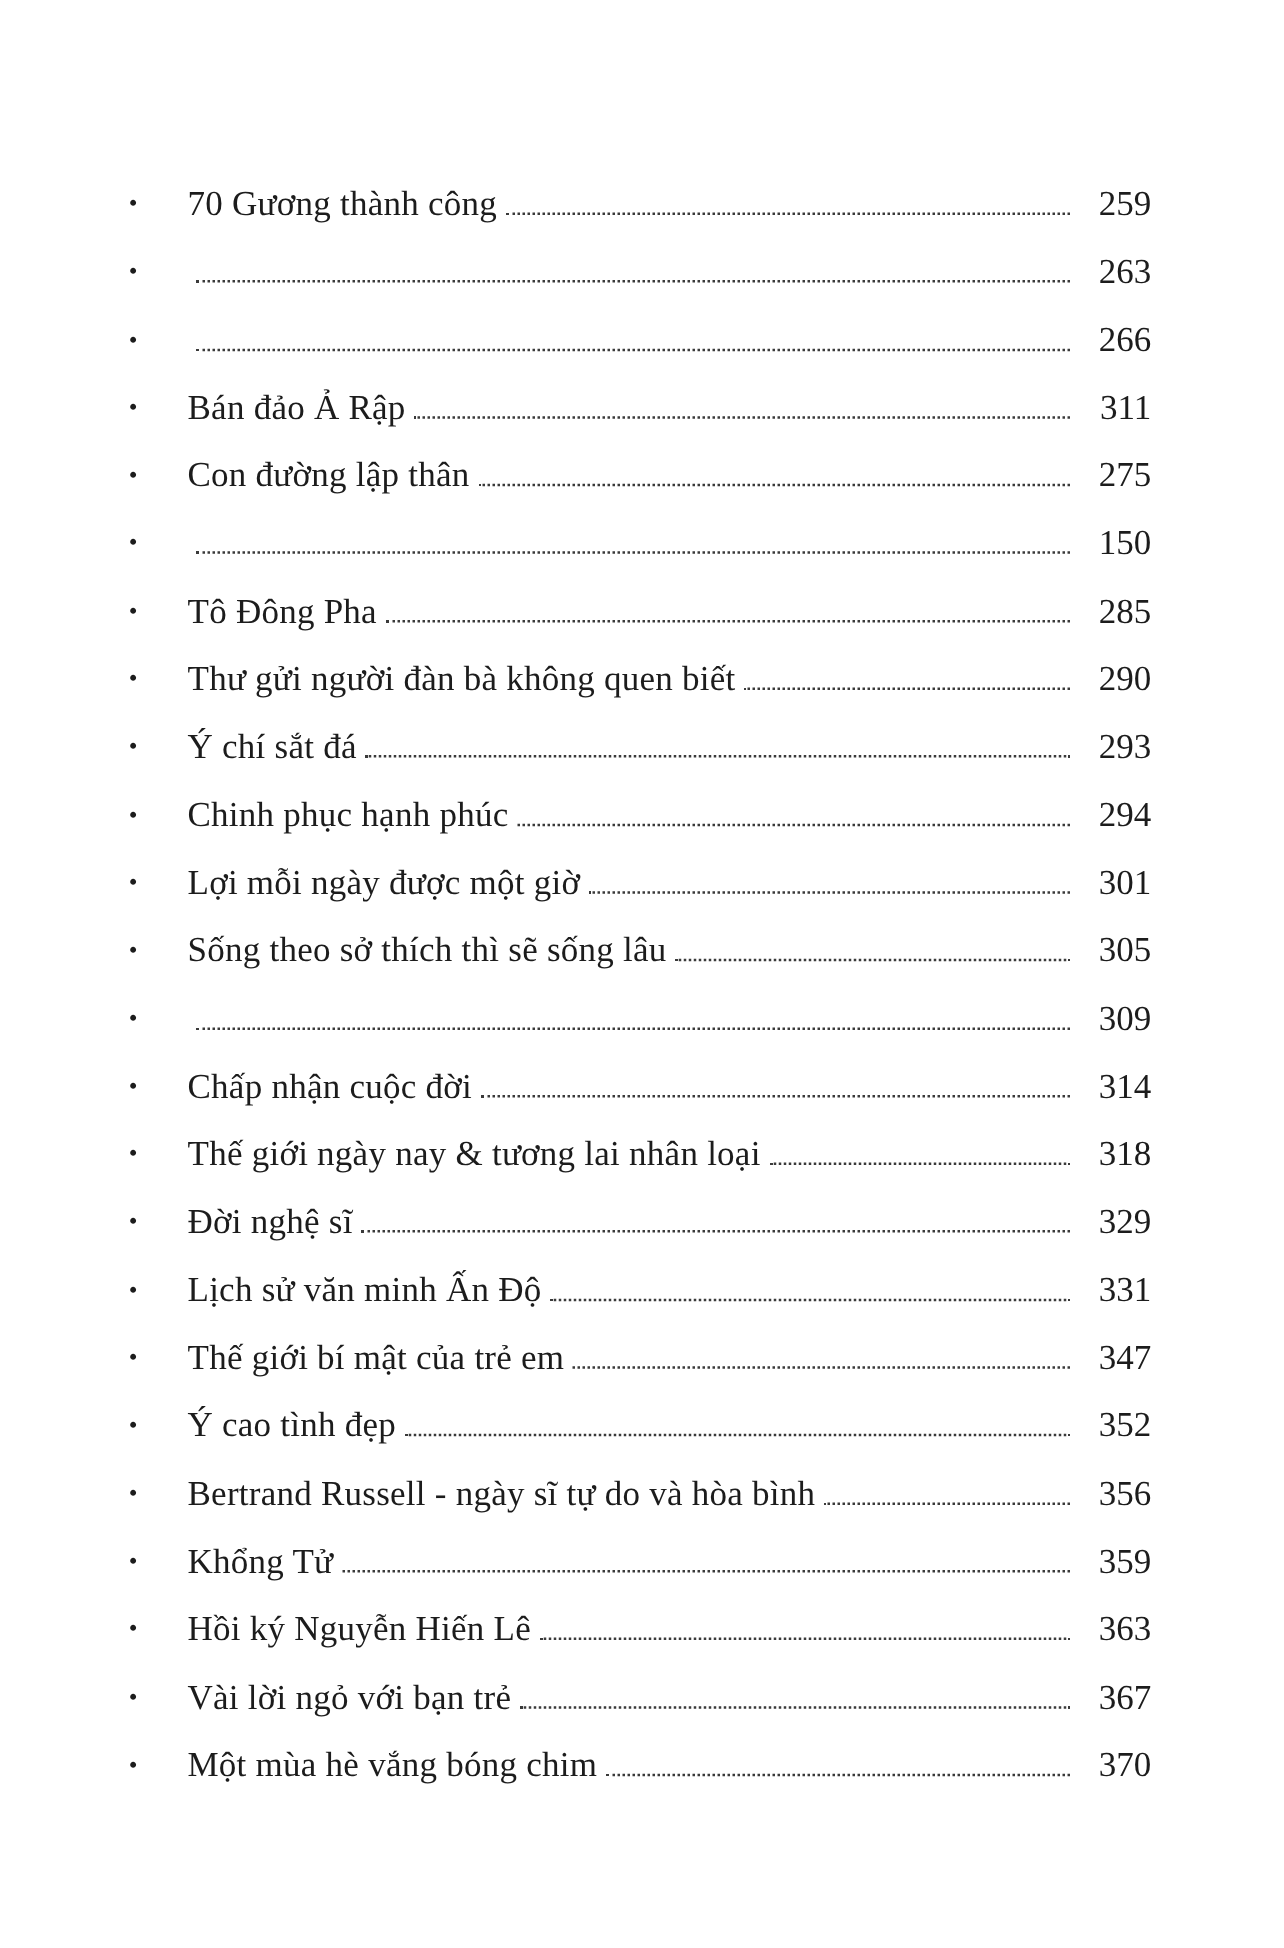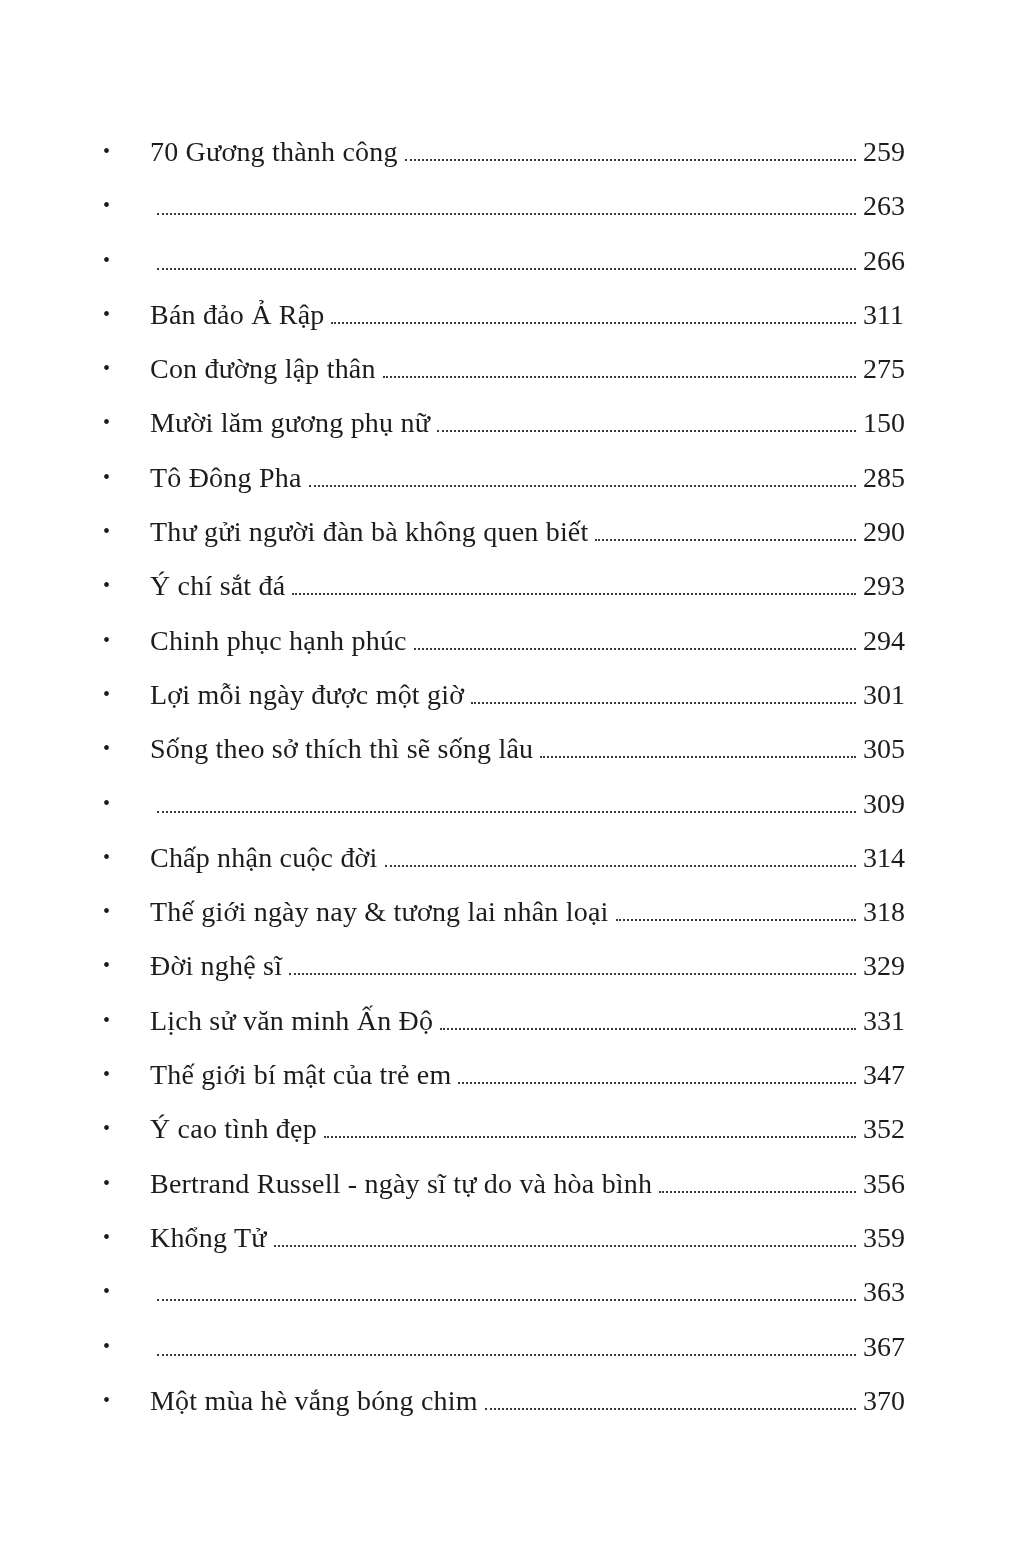--- a/index.html
+++ b/index.html
@@ -54,22 +54,23 @@
   }
   .leader {
     flex: 1 1 auto;
     border-bottom: 2.4px dotted #3a3a3a;
     margin: 0 7px;
     min-width: 12px;
   }
   .pagenum {
     flex: 0 0 auto;
     min-width: 58px;
-    text-align: left;
+    text-align: right;
     white-space: nowrap;
+    margin-top: 12px;
   }
 </style>
 </head>
 <body>
 
 <div class="page">
   <ul class="toc">
   <li class="toc-row">
     <span class="bullet">•</span>
     <span class="title"><span>70 Gương thành công</span></span>
@@ -98,21 +99,20 @@
 
   <li class="toc-row">
     <span class="bullet">•</span>
     <span class="title"><span>Con đường lập thân</span></span>
     <span class="leader"></span>
     <span class="pagenum">275</span>
   </li>
 
   <li class="toc-row">
     <span class="bullet">•</span>
-    <span class="title"><span>Mười lăm gương phụ nữ</span></span>
     <span class="leader"></span>
     <span class="pagenum">150</span>
   </li>
 
   <li class="toc-row">
     <span class="bullet">•</span>
     <span class="title"><span>Tô Đông Pha</span></span>
     <span class="leader"></span>
     <span class="pagenum">285</span>
   </li>
@@ -209,26 +209,28 @@
 
   <li class="toc-row">
     <span class="bullet">•</span>
     <span class="title"><span>Khổng Tử</span></span>
     <span class="leader"></span>
     <span class="pagenum">359</span>
   </li>
 
   <li class="toc-row">
     <span class="bullet">•</span>
+    <span class="title"><span>Hồi ký Nguyễn Hiến Lê</span></span>
     <span class="leader"></span>
     <span class="pagenum">363</span>
   </li>
 
   <li class="toc-row">
     <span class="bullet">•</span>
+    <span class="title"><span>Vài lời ngỏ với bạn trẻ</span></span>
     <span class="leader"></span>
     <span class="pagenum">367</span>
   </li>
 
   <li class="toc-row">
     <span class="bullet">•</span>
     <span class="title"><span>Một mùa hè vắng bóng chim</span></span>
     <span class="leader"></span>
     <span class="pagenum">370</span>
   </li>

